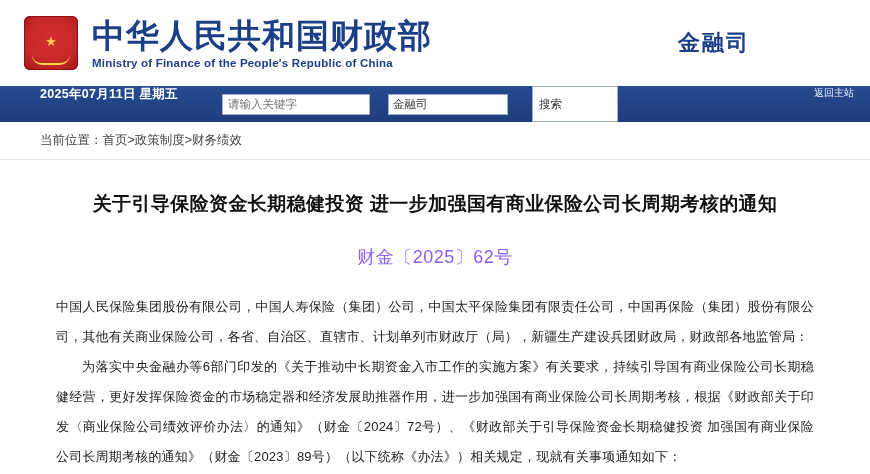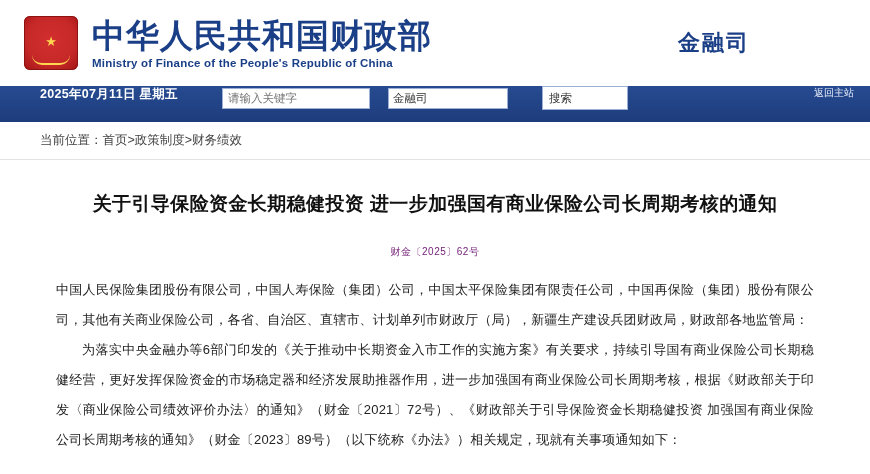--- a/index.html
+++ b/index.html
@@ -101,22 +101,22 @@
     margin-left: 12px;
     border: 1px solid #9bb0d4;
     background: #fff;
     font-size: 11.5px;
     color: #333;
     padding: 0 4px;
     display: flex; align-items: center;
     font-family: "Liberation Sans", sans-serif;
   }
   .search-btn {
-    margin-left: 28px;
-    width: 86px; height: 24px;
+    margin-left: 18px;
+    width: 86px; height: 36px;
     border: 1px solid #9bb0d4;
     background: #fff;
     color: #333;
     font-size: 11.5px;
     display: flex; align-items: center;
     padding-left: 6px;
     cursor: pointer;
   }
   .back-home {
     position: absolute;
@@ -147,26 +147,26 @@
     text-align: center;
     font-size: 19px;
     font-weight: bold;
     color: #111;
     line-height: 1.5;
     letter-spacing: 0.4px;
     margin: 8px 0 0 0;
   }
   .doc-number {
     text-align: center;
-    font-size: 10px;
-    color: #701a75;
+    font-size: 18px;
+    color: #8b5cf6;
     margin-top: 26px;
     letter-spacing: 0.5px;
   }
-  .doc-body { margin-top: 16px; }
+  .doc-body { margin-top: 23px; }
   .doc-body p {
     font-size: 13px;
     line-height: 30px;
     color: #222;
     margin: 0;
     text-align: justify;
     letter-spacing: 0.2px;
   }
   .indent { text-indent: 2em; }
 </style>
@@ -204,17 +204,17 @@
   <div class="crumb-row">
     <span class="crumb-label">当前位置：</span>
     <span class="crumb-links">首页&gt;政策制度&gt;财务绩效</span>
   </div>
 
   <div class="article">
     <h1 class="doc-title">关于引导保险资金长期稳健投资 进一步加强国有商业保险公司长周期考核的通知</h1>
     <div class="doc-number">财金〔2025〕62号</div>
     <div class="doc-body">
       <p>中国人民保险集团股份有限公司，中国人寿保险（集团）公司，中国太平保险集团有限责任公司，中国再保险（集团）股份有限公司，其他有关商业保险公司，各省、自治区、直辖市、计划单列市财政厅（局），新疆生产建设兵团财政局，财政部各地监管局：</p>
-      <p class="indent">为落实中央金融办等6部门印发的《关于推动中长期资金入市工作的实施方案》有关要求，持续引导国有商业保险公司长期稳健经营，更好发挥保险资金的市场稳定器和经济发展助推器作用，进一步加强国有商业保险公司长周期考核，根据《财政部关于印发〈商业保险公司绩效评价办法〉的通知》（财金〔2021〕72号）、《财政部关于引导保险资金长期稳健投资 加强国有商业保险公司长周期考核的通知》（财金〔2023〕89号）（以下统称《办法》）相关规定，现就有关事项通知如下：</p>
+      <p class="indent">为落实中央金融办等6部门印发的《关于推动中长期资金入市工作的实施方案》有关要求，持续引导国有商业保险公司长期稳健经营，更好发挥保险资金的市场稳定器和经济发展助推器作用，进一步加强国有商业保险公司长周期考核，根据《财政部关于印发〈商业保险公司绩效评价办法〉的通知》（财金〔2024〕72号）、《财政部关于引导保险资金长期稳健投资 加强国有商业保险公司长周期考核的通知》（财金〔2023〕89号）（以下统称《办法》）相关规定，现就有关事项通知如下：</p>
     </div>
   </div>
 
 </div>
 
 </body></html>

